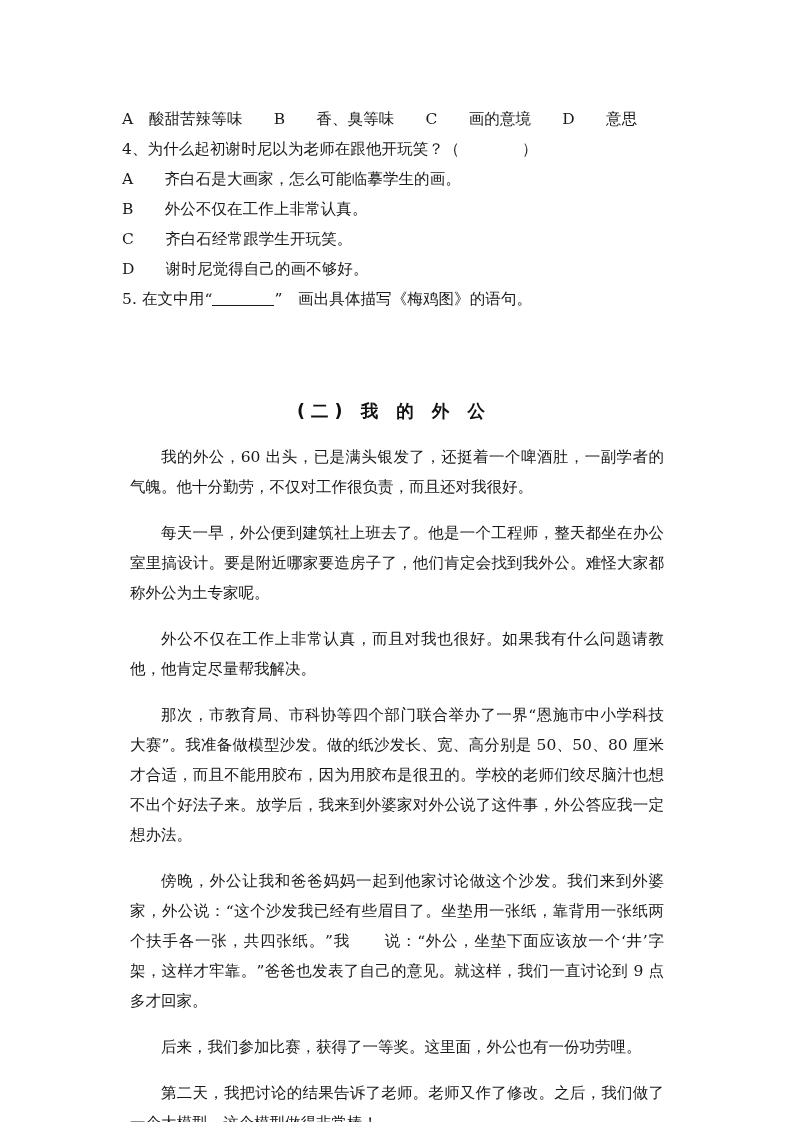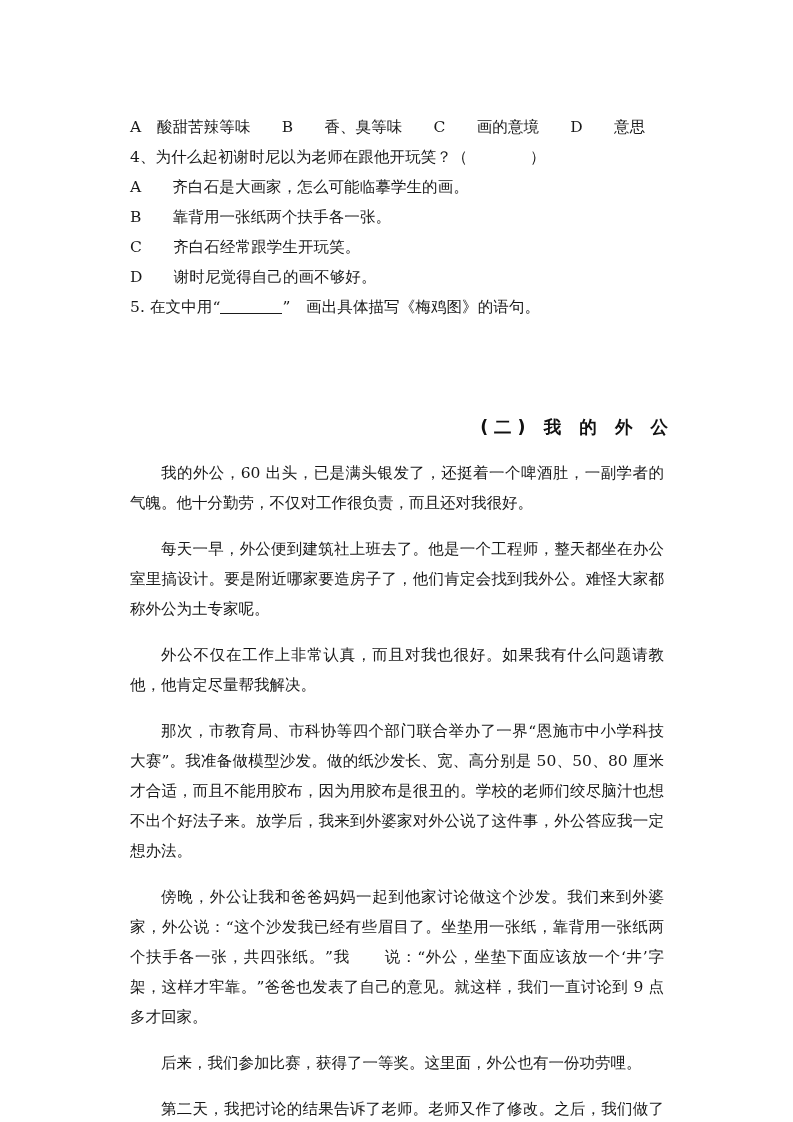--- a/index.html
+++ b/index.html
@@ -26,21 +26,21 @@
   }
   .content {
     position: absolute;
     left: 114px;
     top: 96px;
     width: 566px;
   }
 
   
   .q-block {
-    margin: 16px;
+    margin: 8px;
   }
   .q-line {
     font-size: 15.5px;
     line-height: 30px;
     white-space: pre;
     letter-spacing: 0.1px;
     color: #181818;
   }
   .blank-underline {
     display: inline-block;
@@ -49,21 +49,21 @@
     vertical-align: -2px;
   }
 
   
   .section-gap {
     height: 74px;
   }
 
   
   .passage-title {
-    text-align: right;
+    text-align: center;
     font-size: 17.5px;
     font-weight: bold;
     letter-spacing: 6px;
     line-height: 30px;
     margin: 0 0 10px 0;
     padding-right: 6px;
     font-family: "DejaVu Sans", "Liberation Sans", sans-serif;
     color: #111111;
   }
 
@@ -92,21 +92,21 @@
 <div class="page">
   <div class="content">
 
     <div class="q-block">
       <div class="q-line">A　酸甜苦辣等味　　B　　香、臭等味　　C　　画的意境　　D　　意思</div>
 
       <div class="q-line">4、为什么起初谢时尼以为老师在跟他开玩笑？（　　　　）</div>
 
       <div class="q-line">A　　齐白石是大画家，怎么可能临摹学生的画。</div>
 
-      <div class="q-line">B　　靠背用一张纸两个扶手各一张。</div>
+      <div class="q-line">B　　外公不仅在工作上非常认真。</div>
 
       <div class="q-line">C　　齐白石经常跟学生开玩笑。</div>
 
       <div class="q-line">D　　谢时尼觉得自己的画不够好。</div>
 
       <div class="q-line"><span>5. 在文中用“</span><span class="blank-underline"></span><span>”　画出具体描写《梅鸡图》的语句。</span></div>
     </div>
 
     <div class="section-gap"></div>
 

